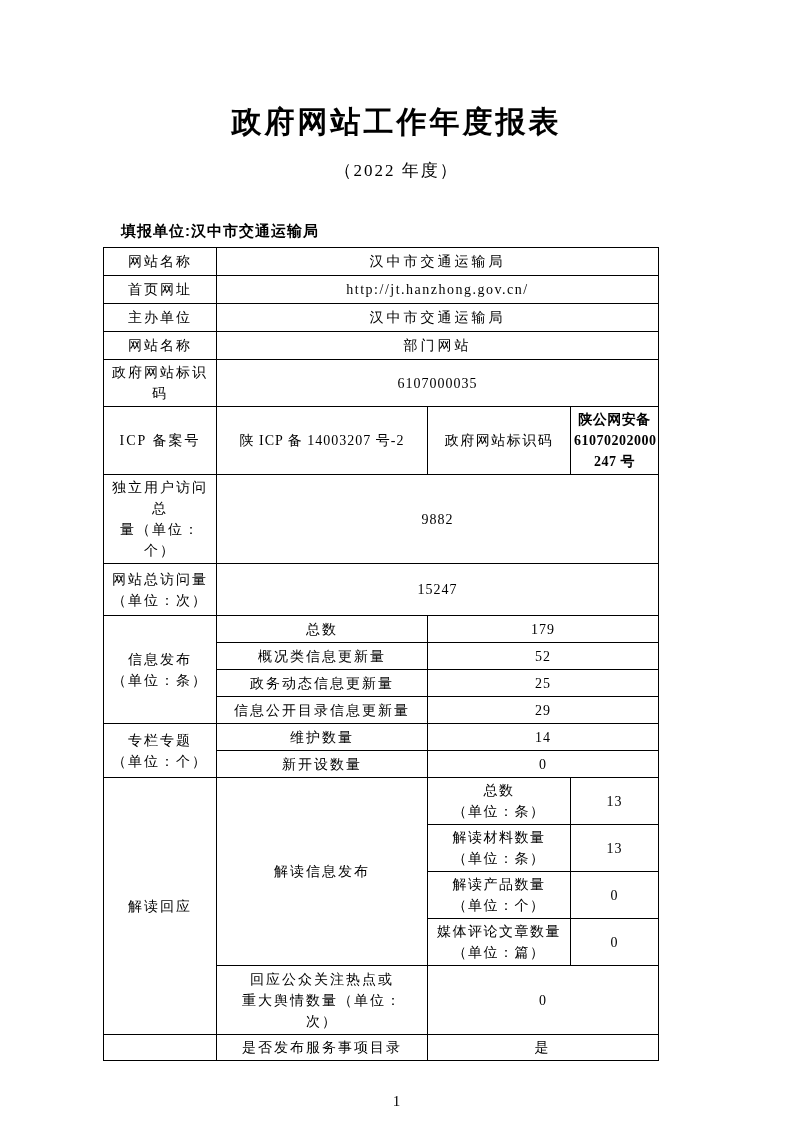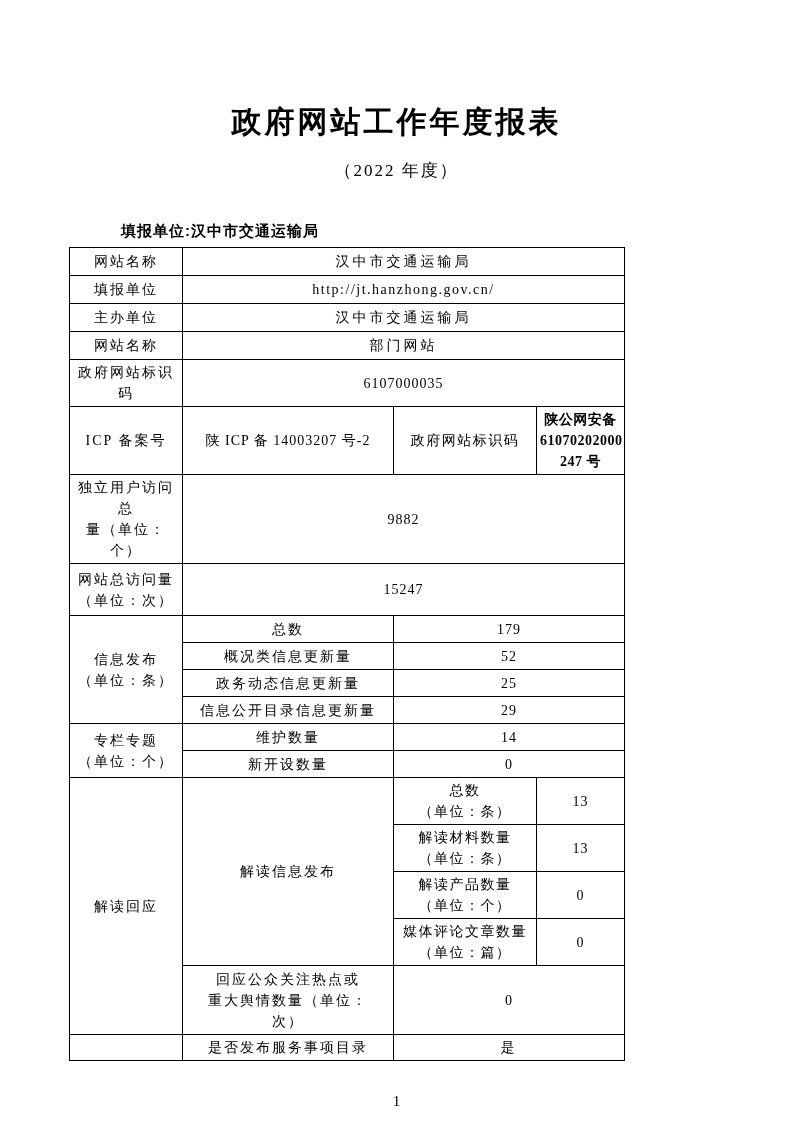--- a/index.html
+++ b/index.html
@@ -27,21 +27,21 @@
     letter-spacing: 2px;
   }
   .report-unit {
     margin: 40px 0 6px 121px;
     font-family: "Liberation Sans", "DejaVu Sans", sans-serif;
     font-weight: bold;
     font-size: 15px;
     letter-spacing: 1px;
   }
   table.report {
-    margin-left: 69px;
+    margin-left: 103px;
     width: 555px;
     border-collapse: collapse;
     table-layout: fixed;
   }
   table.report td {
     border: 1px solid #000000;
     text-align: center;
     vertical-align: middle;
     font-size: 14px;
     line-height: 1.5;
@@ -85,21 +85,21 @@
         <col style="width:143px">
         <col style="width:88px">
     </colgroup>
 
     <tbody>
         <tr class="h28">
       <td class="lab">网站名称</td>
       <td class="vcn" colspan="3">汉中市交通运输局</td>
     </tr>
     <tr class="h28">
-      <td class="lab">填报单位</td>
+      <td class="lab">首页网址</td>
       <td class="vurl" colspan="3">http://jt.hanzhong.gov.cn/</td>
     </tr>
     <tr class="h28">
       <td class="lab">主办单位</td>
       <td class="vcn" colspan="3">汉中市交通运输局</td>
     </tr>
     <tr class="h28">
       <td class="lab">网站名称</td>
       <td class="vcn" colspan="3">部门网站</td>
     </tr>

